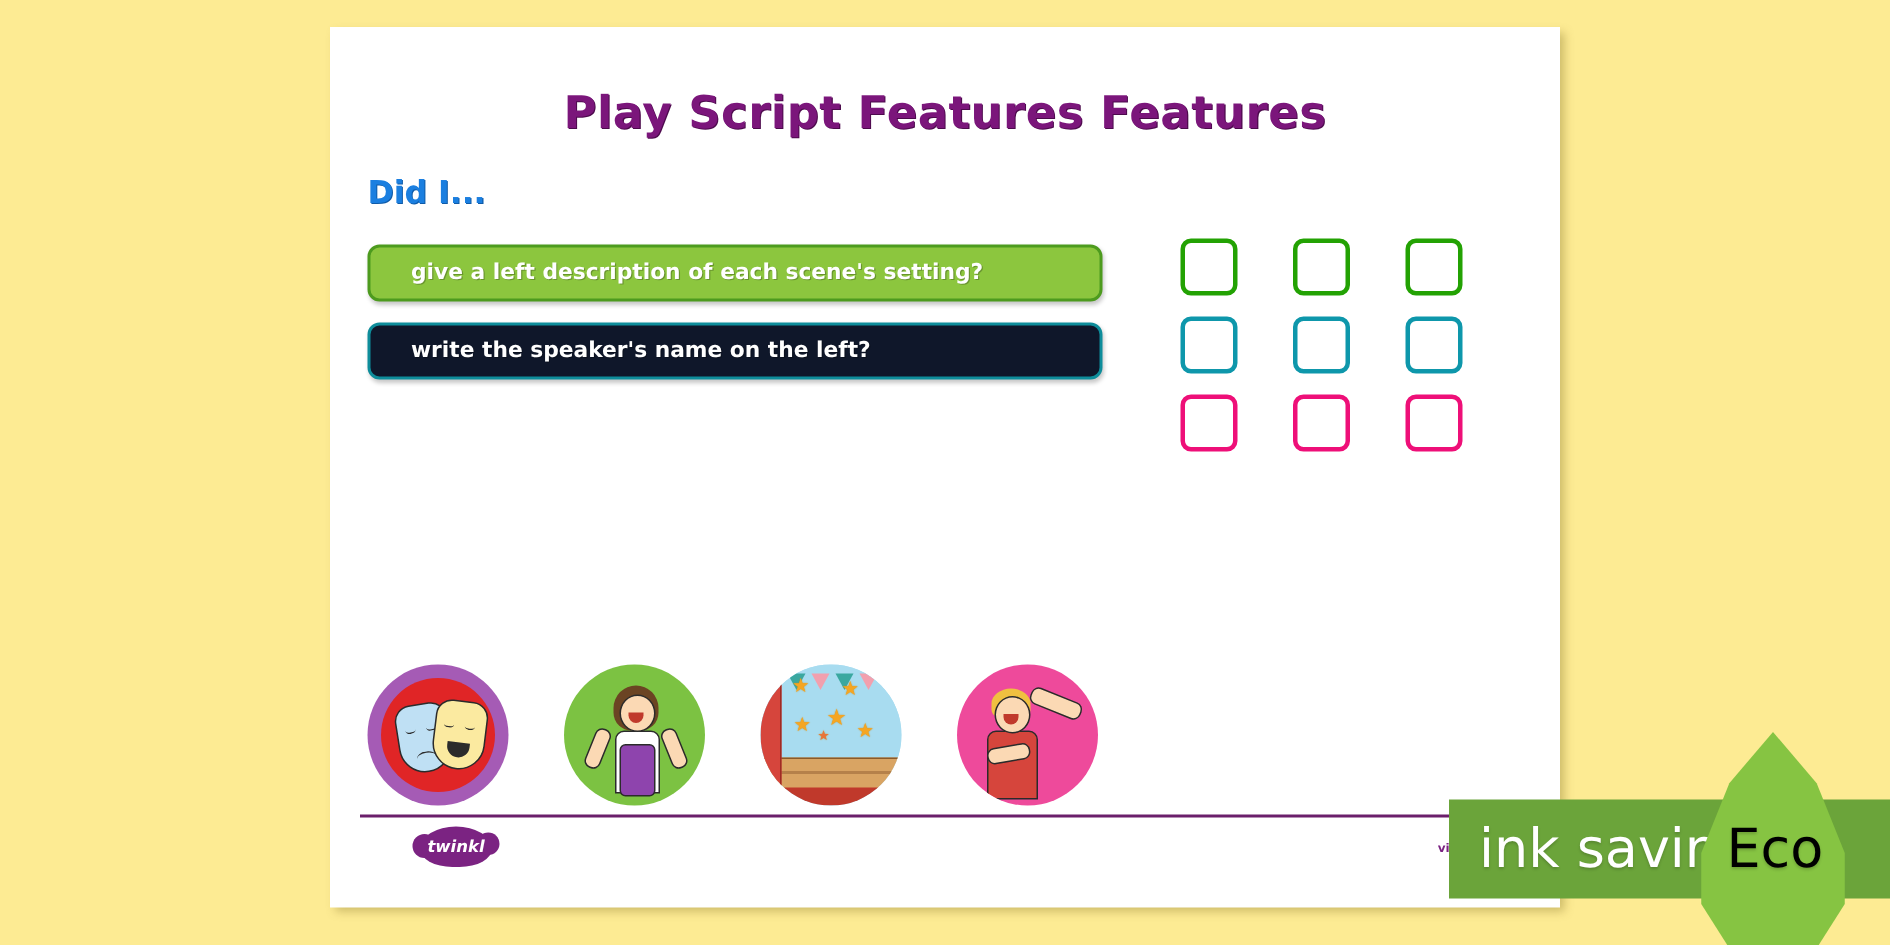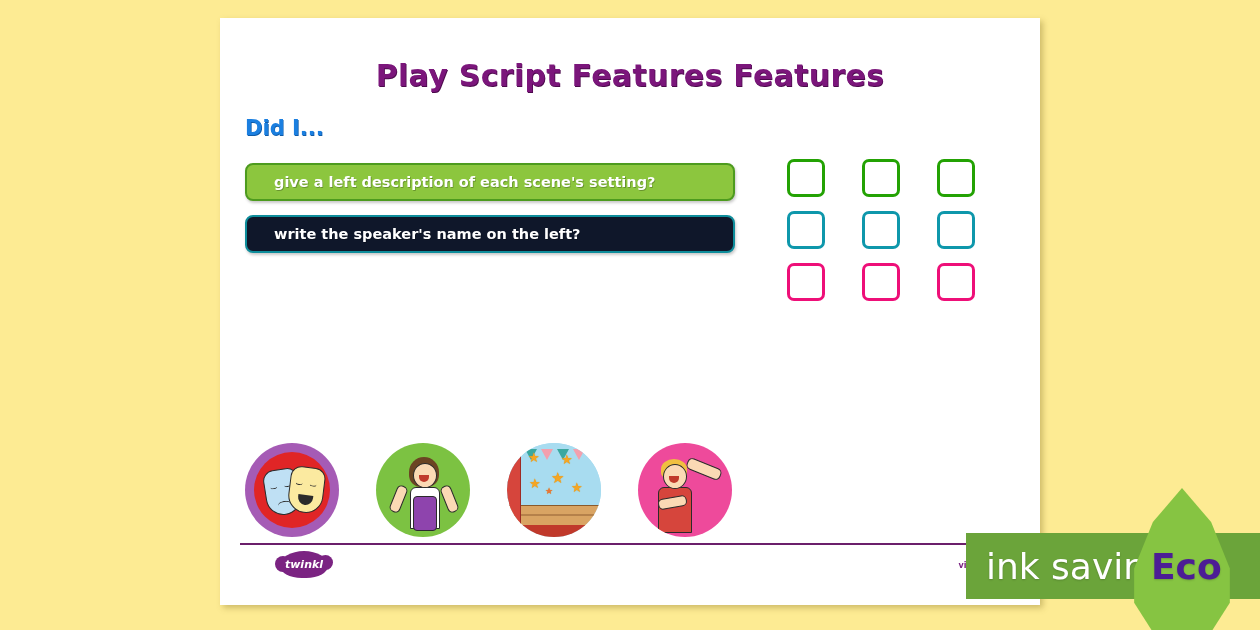--- a/index.html
+++ b/index.html
@@ -268,22 +268,22 @@
     height: 155px;
     background: #86c442;
     border-radius: 50% 50% 50% 50% / 62% 62% 38% 38%;
     clip-path: polygon(50% 0%, 78% 22%, 96% 52%, 96% 74%, 78% 93%, 50% 100%, 22% 93%, 4% 74%, 4% 52%, 22% 22%);
   }
   .eco-text {
     position: absolute;
     left: 185px;
     top: 13px;
     font-size: 36px;
-    font-weight: bold;
-    color: #4c1d95;
+    font-weight: normal;
+    color: #000000;
     font-family: "DejaVu Sans", sans-serif;
     text-shadow: 0 1px 2px rgba(0,0,0,0.18);
     z-index: 3;
   }
 </style>
 </head>
 <body style="background: rgb(253, 235, 147);">
 
 <div class="sheet">
 

